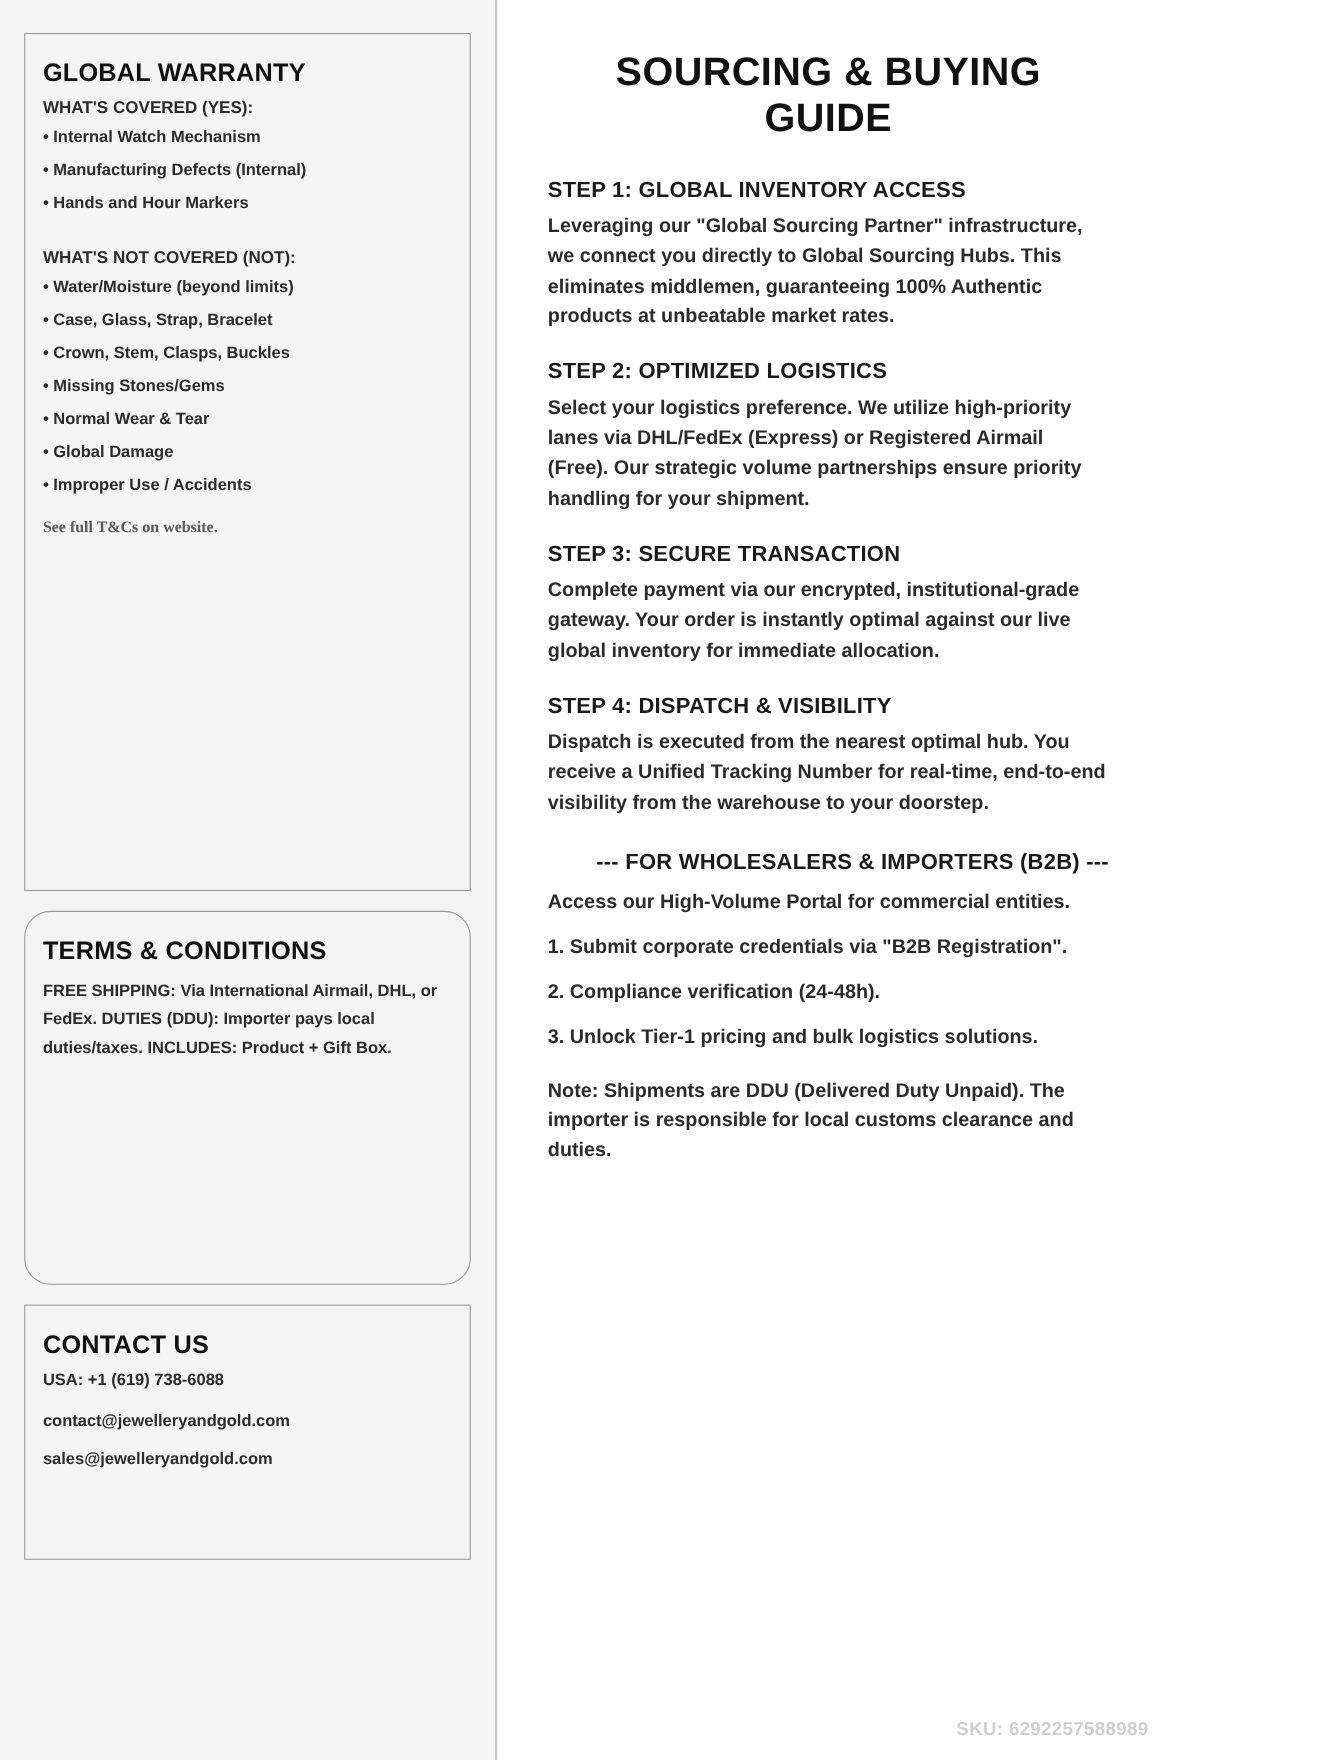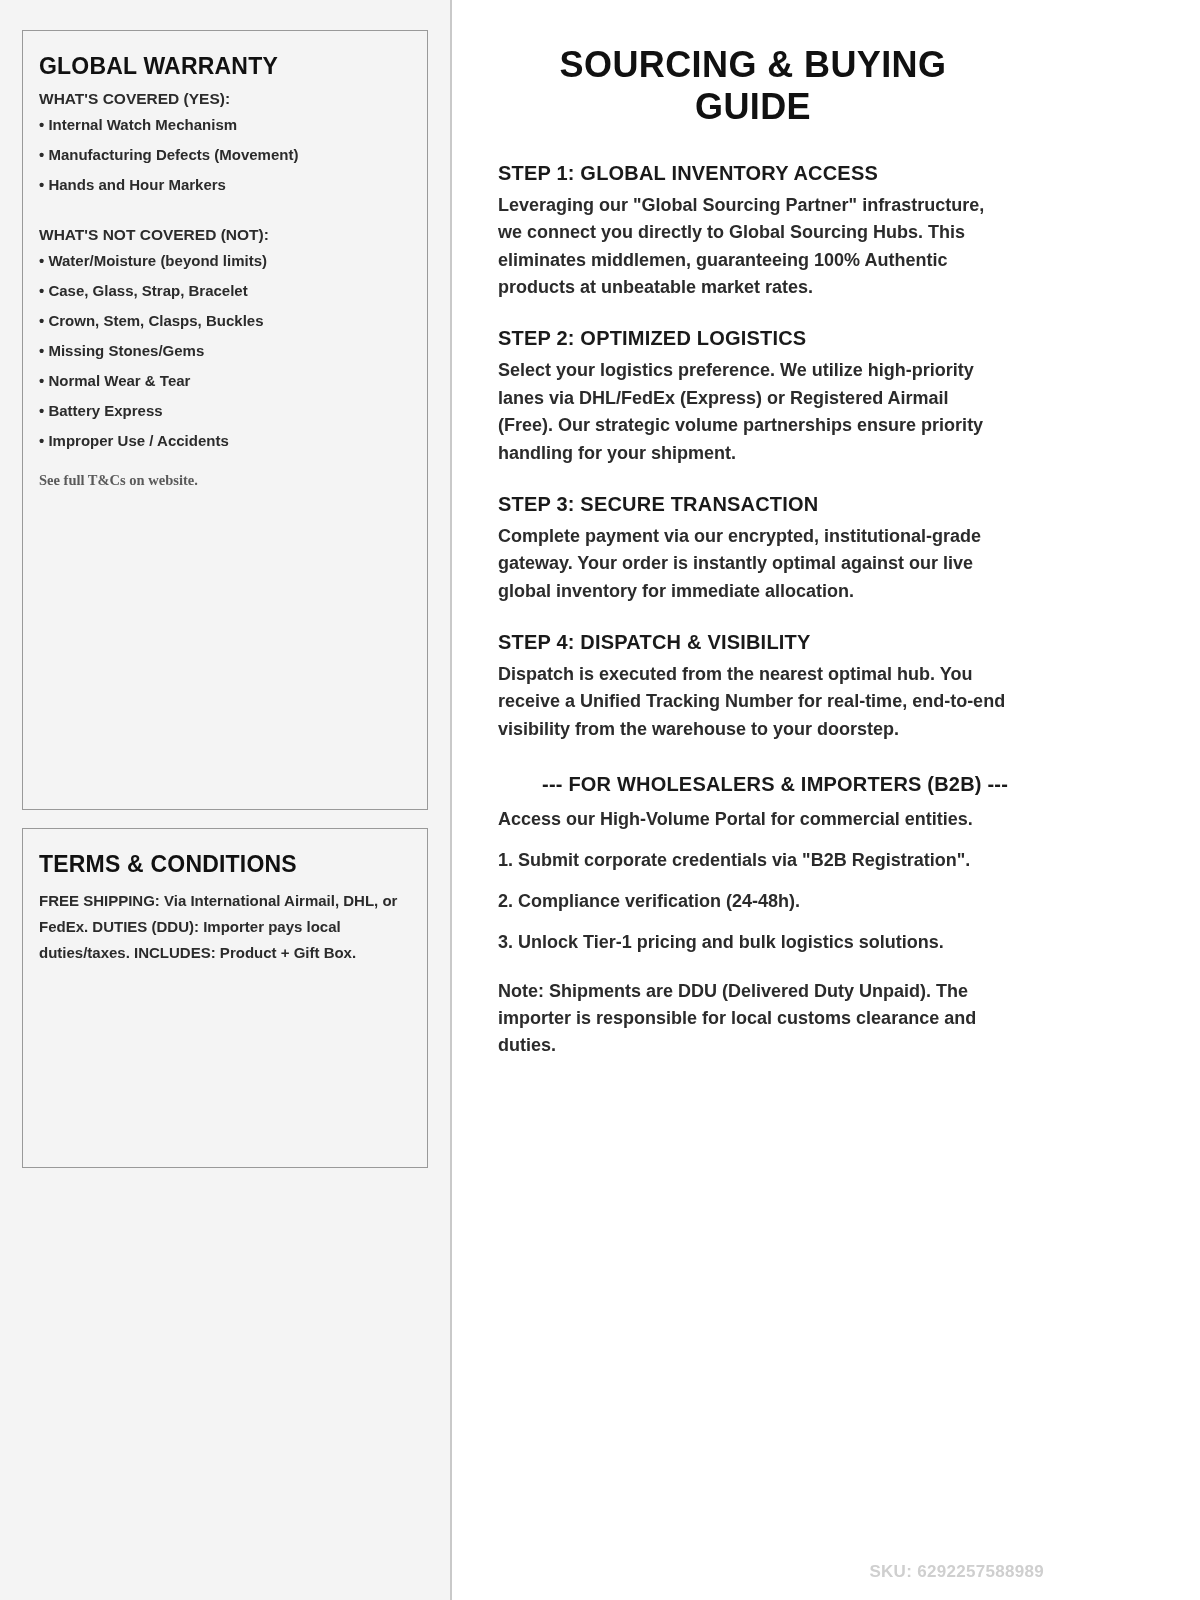--- a/index.html
+++ b/index.html
@@ -30,21 +30,21 @@
     box-sizing: border-box;
   }
   .panel {
     border: 1px solid #999999;
     background: #f4f4f4;
     box-sizing: border-box;
     padding: 18px 16px 18px 16px;
     margin-bottom: 18px;
   }
   .panel-warranty { height: 780px; }
-  .panel-terms { height: 340px; }
+  .panel-terms { height: 340px; border-radius: 24px; }
   .panel-contact { height: 232px; }
 
   .panel h2 {
     font-size: 23px;
     font-weight: bold;
     margin: 4px 0 10px 0;
     letter-spacing: 0.2px;
     color: #111111;
   }
   .sub-head {
@@ -152,42 +152,48 @@
 <body>
 
 <div class="page">
 
   <div class="left-col">
 
     <div class="panel panel-warranty">
       <h2>GLOBAL WARRANTY</h2>
       <div class="sub-head">WHAT'S COVERED (YES):</div>
       <div class="bullet">• Internal Watch Mechanism</div>
-      <div class="bullet">• Manufacturing Defects (Movement)</div>
+      <div class="bullet">• Manufacturing Defects (Internal)</div>
       <div class="bullet">• Hands and Hour Markers</div>
 
       <div class="gap-block"></div>
 
       <div class="sub-head">WHAT'S NOT COVERED (NOT):</div>
       <div class="bullet">• Water/Moisture (beyond limits)</div>
       <div class="bullet">• Case, Glass, Strap, Bracelet</div>
       <div class="bullet">• Crown, Stem, Clasps, Buckles</div>
       <div class="bullet">• Missing Stones/Gems</div>
       <div class="bullet">• Normal Wear &amp; Tear</div>
-      <div class="bullet">• Battery Express</div>
+      <div class="bullet">• Global Damage</div>
       <div class="bullet">• Improper Use / Accidents</div>
 
       <div class="note-line">See full T&amp;Cs on website.</div>
     </div>
 
     <div class="panel panel-terms">
       <h2>TERMS &amp; CONDITIONS</h2>
       <p class="terms-body">FREE SHIPPING: Via International Airmail, DHL, or FedEx.  DUTIES (DDU): Importer pays local duties/taxes.  INCLUDES: Product + Gift Box.</p>
     </div>
 
+    <div class="panel panel-contact">
+      <h2>CONTACT US</h2>
+      <div class="contact-line first">USA: +1 (619) 738-6088</div>
+      <div class="contact-line">contact@jewelleryandgold.com</div>
+      <div class="contact-line">sales@jewelleryandgold.com</div>
+    </div>
 
   </div>
 
   <div class="right-col">
     <h1 class="guide-title">SOURCING &amp; BUYING GUIDE</h1>
 
     <div class="step">
       <div class="step-head">STEP 1: GLOBAL INVENTORY ACCESS</div>
       <p class="step-body">Leveraging our "Global Sourcing Partner" infrastructure, we connect you directly to Global Sourcing Hubs. This eliminates middlemen, guaranteeing 100% Authentic products at unbeatable market rates.</p>
     </div>

